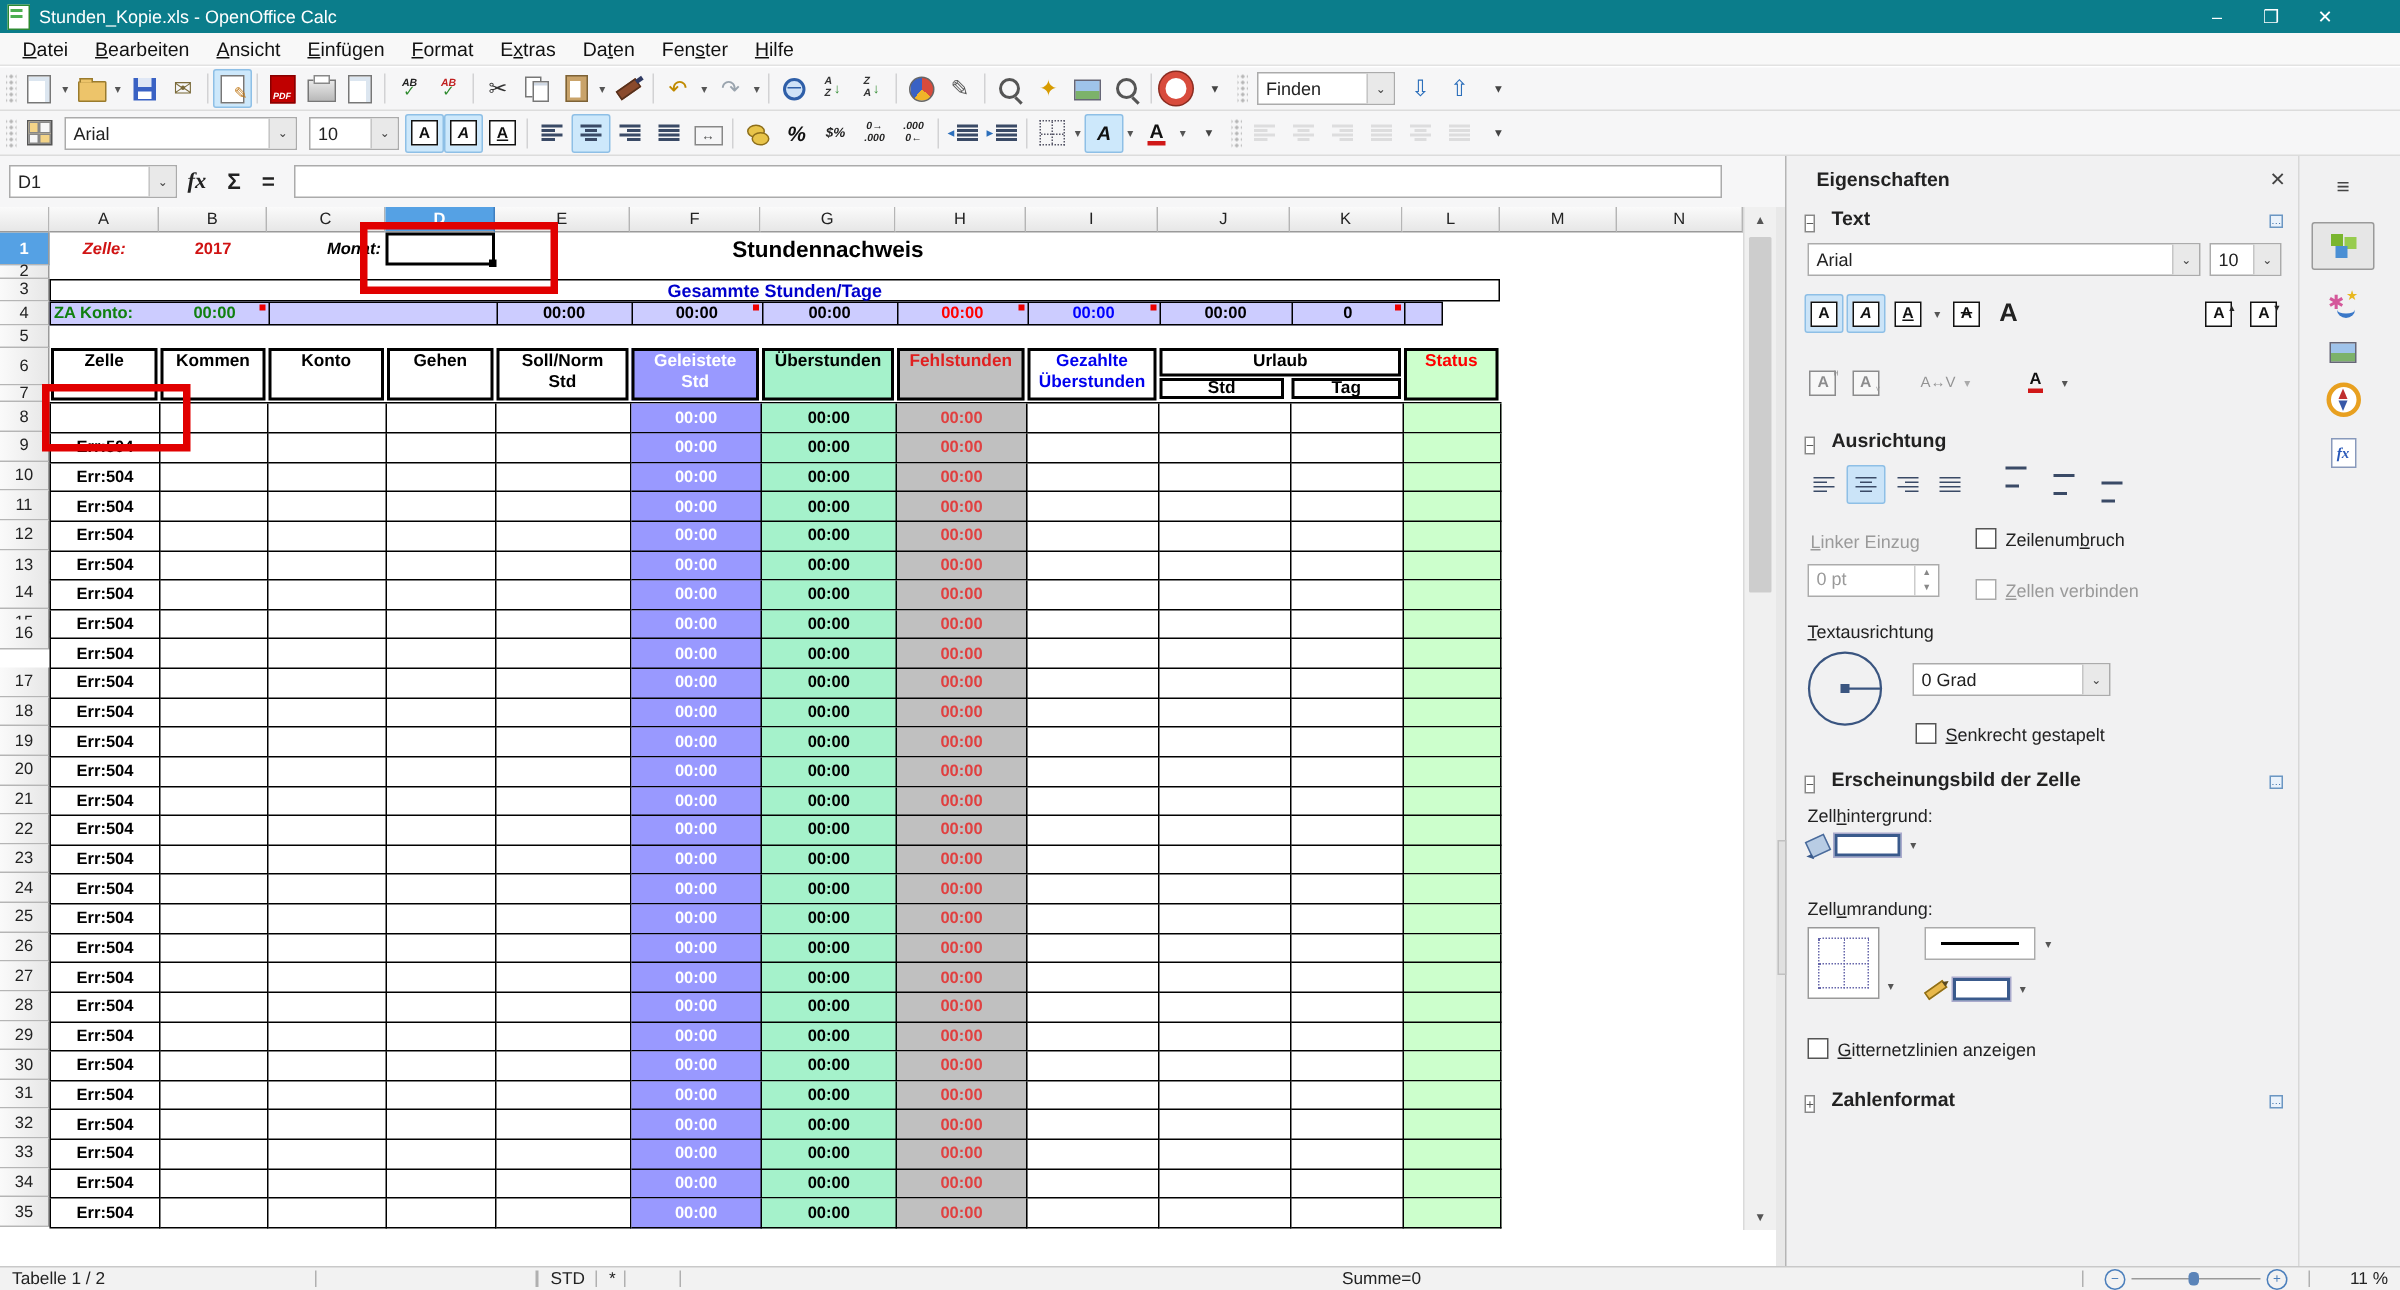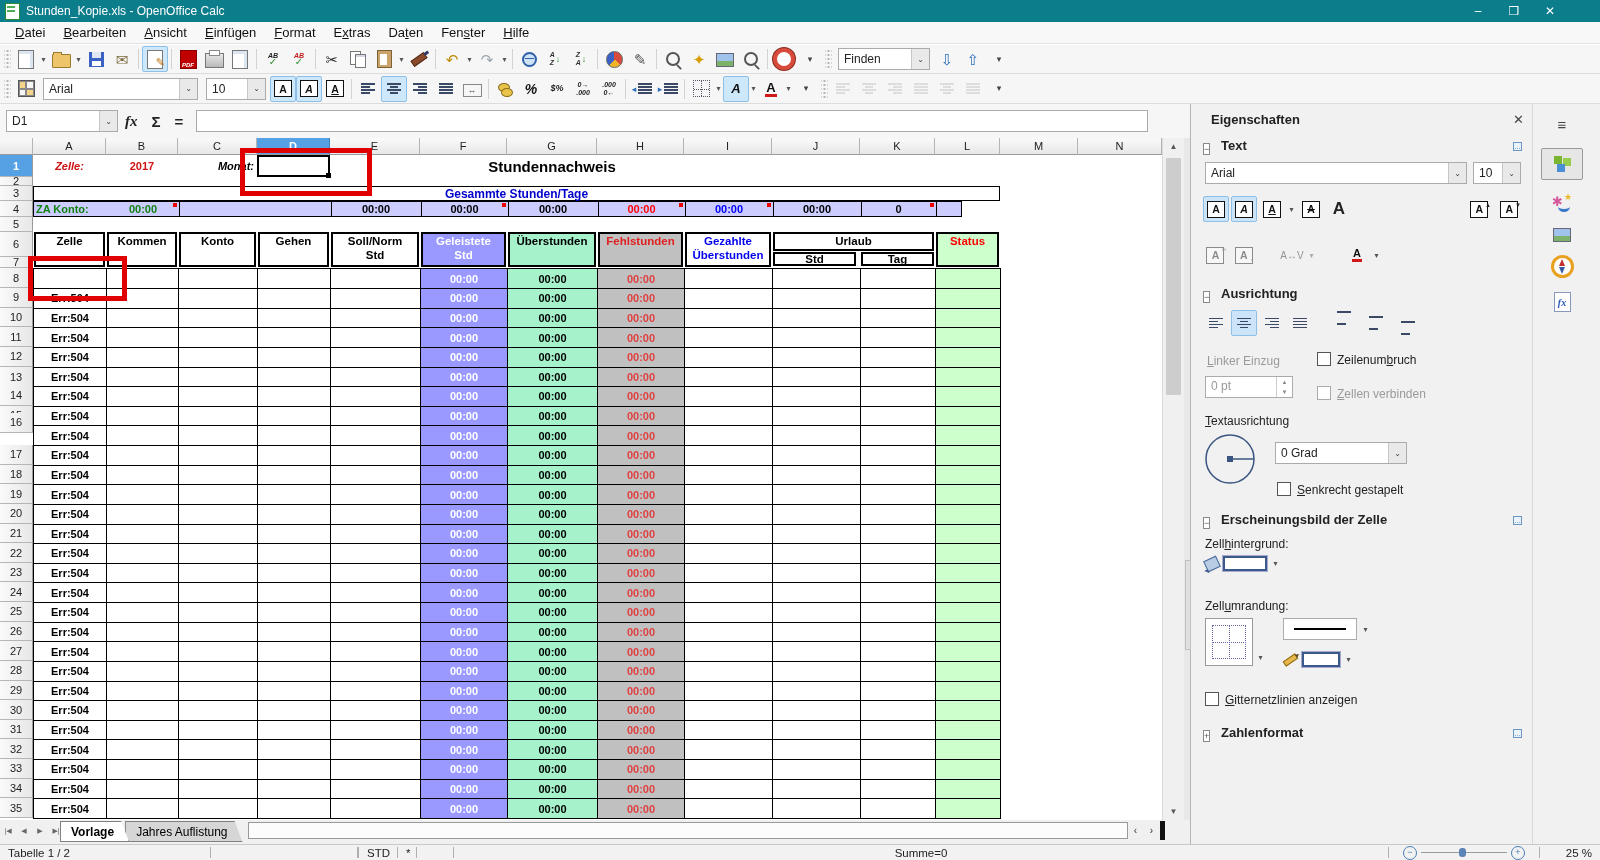--- a/index.html
+++ b/index.html
@@ -1039,32 +1039,20 @@
       <div class="anno" style="left: 28px; top: 118px; width: 89px; height: 35px; border-color: rgb(225, 0, 0);"></div>
     </div>
 
   <div id="vscroll">
     <span class="sarr" style="top:0;">▲</span>
     <div id="vthumb" style="top:20px;height:237px;"></div>
     <span class="sarr" style="bottom:0;">▼</span>
   </div>
   <div id="gap"></div>
 
-  <div id="tabrow">
-    <span class="navb">|◀</span>
-    <span class="navb">◀</span>
-    <span class="navb">▶</span>
-    <span class="navb">▶|</span>
-    <div class="stab active">Vorlage</div>
-    <div class="stab">Jahres Auflistung</div>
-    <div id="hthumb" style="width:880px;"></div>
-    <span class="hsb">‹</span>
-    <span class="hsb">›</span>
-    <div id="splitter"></div>
-  </div>
 
   <div id="statusbar">
     <span class="sfield" style="width:210px;">Tabelle 1 / 2</span>
     <span class="ssep"></span>
       <span class="sfield" style="width:146px;"></span>
       <span class="ssep"></span>
     <span class="ssep"></span>
     <span class="sfield" style="width:38px;text-align:center;">STD</span>
     <span class="ssep"></span>
     <span class="sfield" style="width:18px;text-align:center;">*</span>
@@ -1074,21 +1062,21 @@
     <span class="sfield" style="flex:1;text-align:center;">Summe=0</span>
     <span class="ssep"></span>
     <div id="zoomwidget">
       <span class="zbtn">−</span>
       <div id="ztrack">
           <div id="zthumb"></div>
         </div>
       <span class="zbtn">+</span>
     </div>
     <span class="ssep"></span>
-    <span class="sfield" style="width:60px;text-align:right;">25 %</span>
+    <span class="sfield" style="width:60px;text-align:right;">11 %</span>
   </div>
 
   <div id="panel">
     <div class="p-abs" style="left:20px;top:8px;" id="ptitle">Eigenschaften</div>
     <div class="p-abs" style="left:322px;top:8px;font-size:13px;color:#444;">✕</div>
 
     <div class="p-abs" style="left:12px;top:37px;"><span class="collapse">−</span></div>
     <div class="p-abs sechead" style="left:30px;top:34px;">Text</div>
     <div class="p-abs" style="left:322px;top:34px;"><span class="launcher">…</span></div>
     <div class="p-abs combo" style="left:14px;top:58px;width:262px;">

